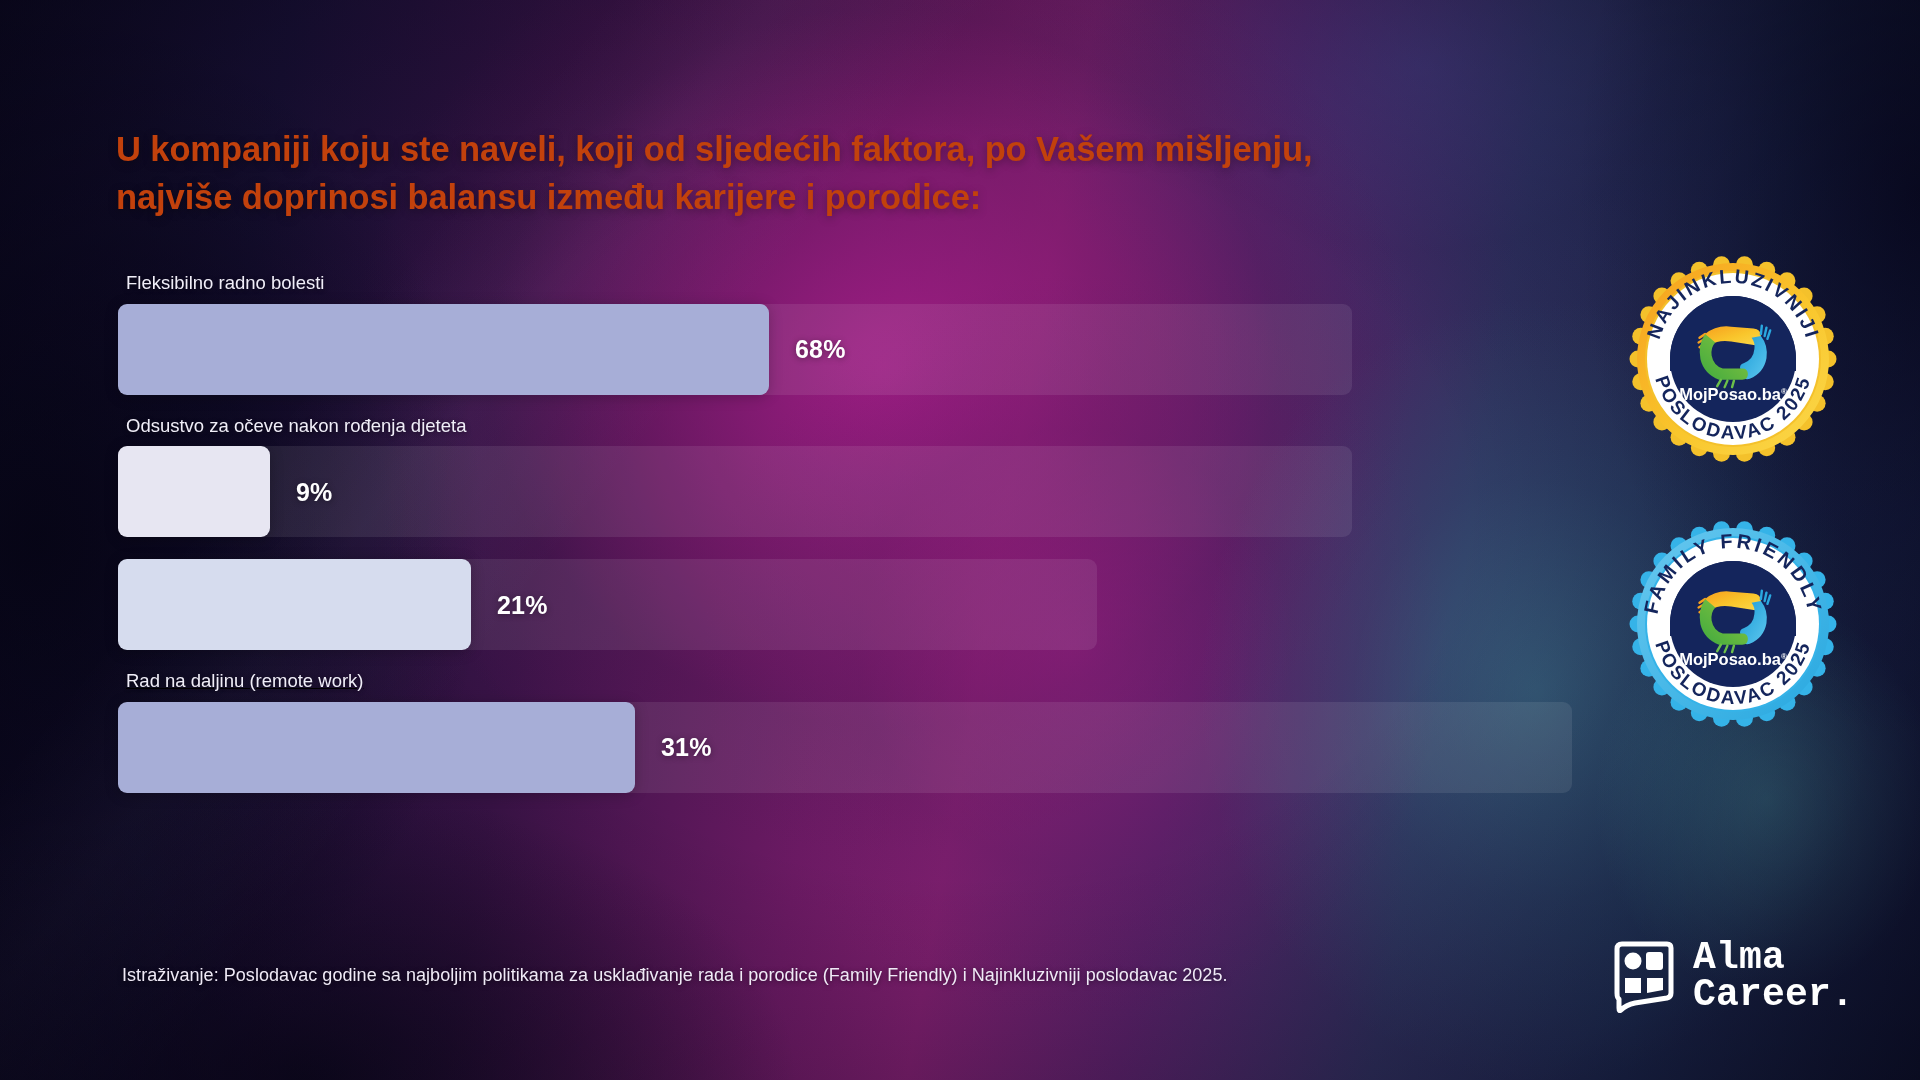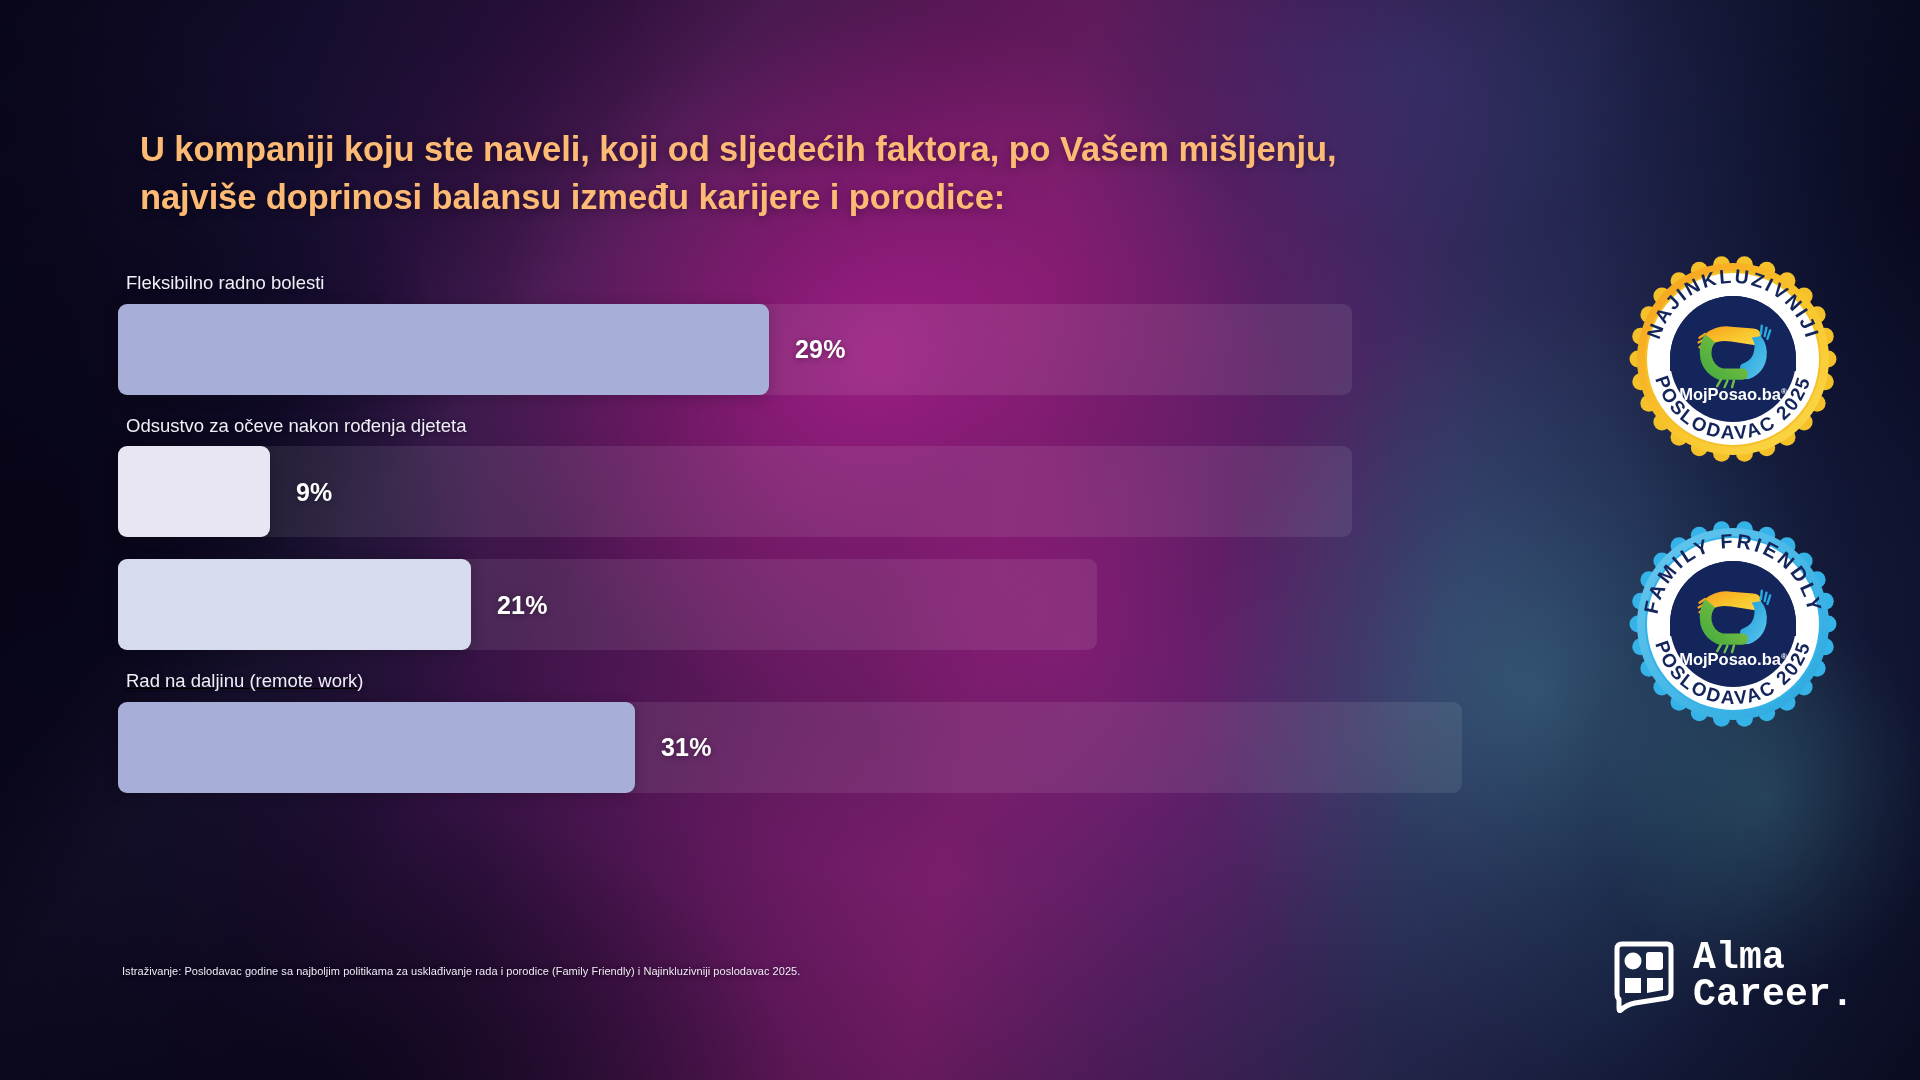--- a/index.html
+++ b/index.html
@@ -113,27 +113,26 @@
     position: absolute;
     left: 0; top: 0;
     width: 1920px; height: 1080px;
   }
 
   .title {
     position: absolute;
     left: 116px;
     top: 126px;
     width: 1260px;
-    color: #fdba74;
+    color: #c2410c;
     font-size: 34.5px;
     font-weight: bold;
     line-height: 1.38;
     letter-spacing: -0.1px;
     text-shadow: 0 2px 10px rgba(0,0,0,0.35);
-    margin-left: 24px;
   }
 
   .chart {
     position: absolute;
     left: 118px;
     top: 274px;
     width: 1234px;
   }
 
   .bar-group { position: relative; margin-bottom: 22px; }
@@ -175,21 +174,21 @@
     letter-spacing: 0.2px;
     text-shadow: 0 1px 6px rgba(0,0,0,0.4);
     white-space: nowrap;
   }
 
   .footnote {
     position: absolute;
     left: 122px;
     top: 965px;
     color: #efeaf6;
-    font-size: 11px;
+    font-size: 18px;
     letter-spacing: 0.05px;
     text-shadow: 0 1px 5px rgba(0,0,0,0.5);
   }
 
   
   .badge {
     position: absolute;
     width: 212px;
     height: 212px;
   }
@@ -237,39 +236,39 @@
 
   <div class="content">
 
     <div class="title">U kompaniji koju ste naveli, koji od sljedećih faktora, po Vašem mišljenju, najviše doprinosi balansu između karijere i porodice:</div>
 
     <div class="chart" id="chart">
         <div class="bar-group">
           <div class="bar-label">Fleksibilno radno bolesti</div>
           <div class="track" style="width: 1234px;">
             <div class="fill" style="width: 651px; background: rgb(167, 174, 215);"></div>
-            <div class="pct" style="left: 677px;">29%</div>
+            <div class="pct" style="left: 677px;">68%</div>
           </div>
         </div>
         <div class="bar-group">
           <div class="bar-label">Odsustvo za očeve nakon rođenja djeteta</div>
           <div class="track" style="width: 1234px;">
             <div class="fill" style="width: 152px; background: rgb(231, 230, 242);"></div>
             <div class="pct" style="left: 178px;">9%</div>
           </div>
         </div>
         <div class="bar-group">
           <div class="track" style="width: 979px;">
             <div class="fill" style="width: 353px; background: rgb(214, 220, 238);"></div>
             <div class="pct" style="left: 379px;">21%</div>
           </div>
         </div>
         <div class="bar-group">
           <div class="bar-label">Rad na daljinu (remote work)</div>
-          <div class="track" style="width: 1344px;">
+          <div class="track" style="width: 1454px;">
             <div class="fill" style="width: 517px; background: rgb(167, 174, 215);"></div>
             <div class="pct" style="left: 543px;">31%</div>
           </div>
         </div>
       </div>
 
     <div class="footnote">Istraživanje: Poslodavac godine sa najboljim politikama za usklađivanje rada i porodice (Family Friendly) i Najinkluzivniji poslodavac 2025.</div>
 
     <div class="badge" id="badge-inclusive">
       <svg viewBox="0 0 212 212" xmlns="http://www.w3.org/2000/svg">

